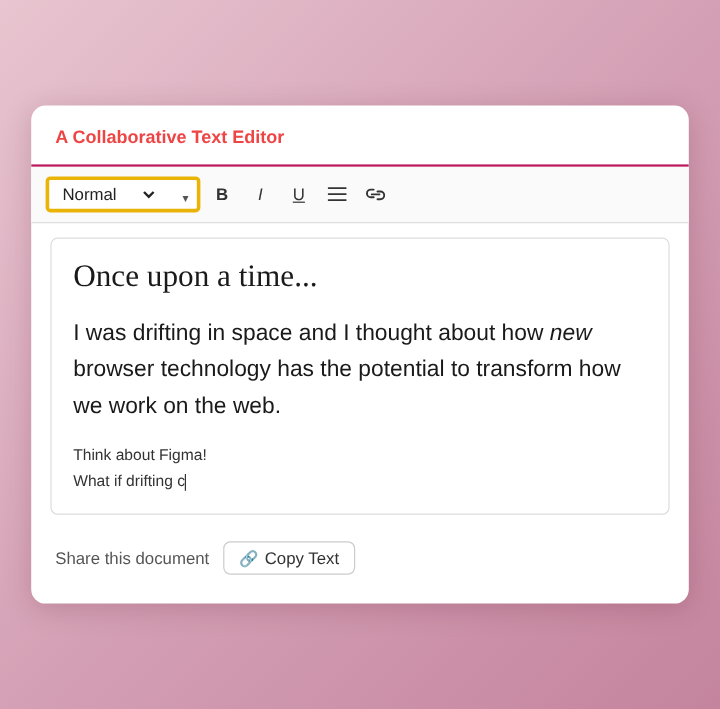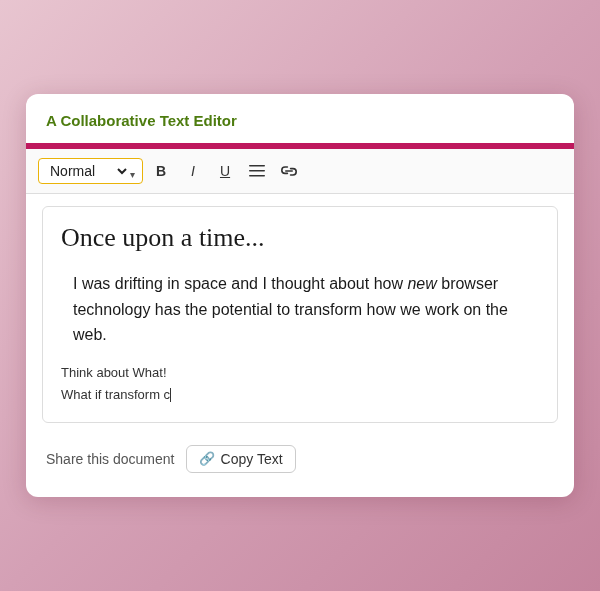--- a/index.html
+++ b/index.html
@@ -23,39 +23,39 @@
       background: #fff;
       border-radius: 12px;
       box-shadow: 0 4px 24px rgba(80, 0, 30, 0.18);
       overflow: hidden;
       padding-bottom: 24px;
     }
 
     .window-title {
       font-size: 15px;
       font-weight: 700;
-      color: #4d7c0f;
+      color: #ef4444;
       padding: 18px 20px 14px 20px;
-      border-bottom: 6px solid #be185d;
+      border-bottom: 2px solid #be185d;
     }
 
     .toolbar {
       display: flex;
       align-items: center;
       gap: 4px;
       padding: 8px 12px;
       border-bottom: 1px solid #ddd;
       background: #fafafa;
     }
 
     .toolbar-select {
       display: flex;
       align-items: flex-end;
-      gap: 0;
-      border: 1px solid #eab308;
+      gap: 20px;
+      border: 3px solid #eab308;
       border-radius: 4px;
       padding: 3px 7px;
       font-size: 14px;
       background: white;
       cursor: pointer;
       color: #222;
     }
 
     .toolbar-select select {
       border: none;
@@ -104,25 +104,24 @@
 
     .editor-heading {
       font-size: 26px;
       font-weight: 400;
       color: #1a1a1a;
       margin-bottom: 18px;
       font-family: Georgia, 'Times New Roman', serif;
     }
 
     .editor-paragraph {
-      font-size: 16px;
+      font-size: 19px;
       color: #1a1a1a;
       line-height: 1.6;
       margin-bottom: 14px;
-      margin-left: 12px;
     }
 
     .editor-paragraph em {
       font-style: italic;
     }
 
     .editor-small {
       font-size: 13px;
       color: #333;
       line-height: 1.7;
@@ -213,23 +212,23 @@
       </svg>
     </button>
   </div>
 
   <div class="editor-area">
     <div class="editor-heading">Once upon a time...</div>
     <p class="editor-paragraph">
       <span>I was drifting in space and I thought about how </span><em>new</em><span> browser technology has the potential to transform how we work on the web.</span>
     </p>
     <div class="editor-small">
-      <div>Think about What!</div>
+      <div>Think about Figma!</div>
       <div>
-        <span>What if transform c</span><span class="cursor"></span>
+        <span>What if drifting c</span><span class="cursor"></span>
       </div>
     </div>
   </div>
 
   <div class="share-section">
     <span class="share-label">Share this document</span>
     <button class="copy-link-btn">
       <span class="link-icon">🔗</span>
       <span>Copy Text</span>
     </button>

